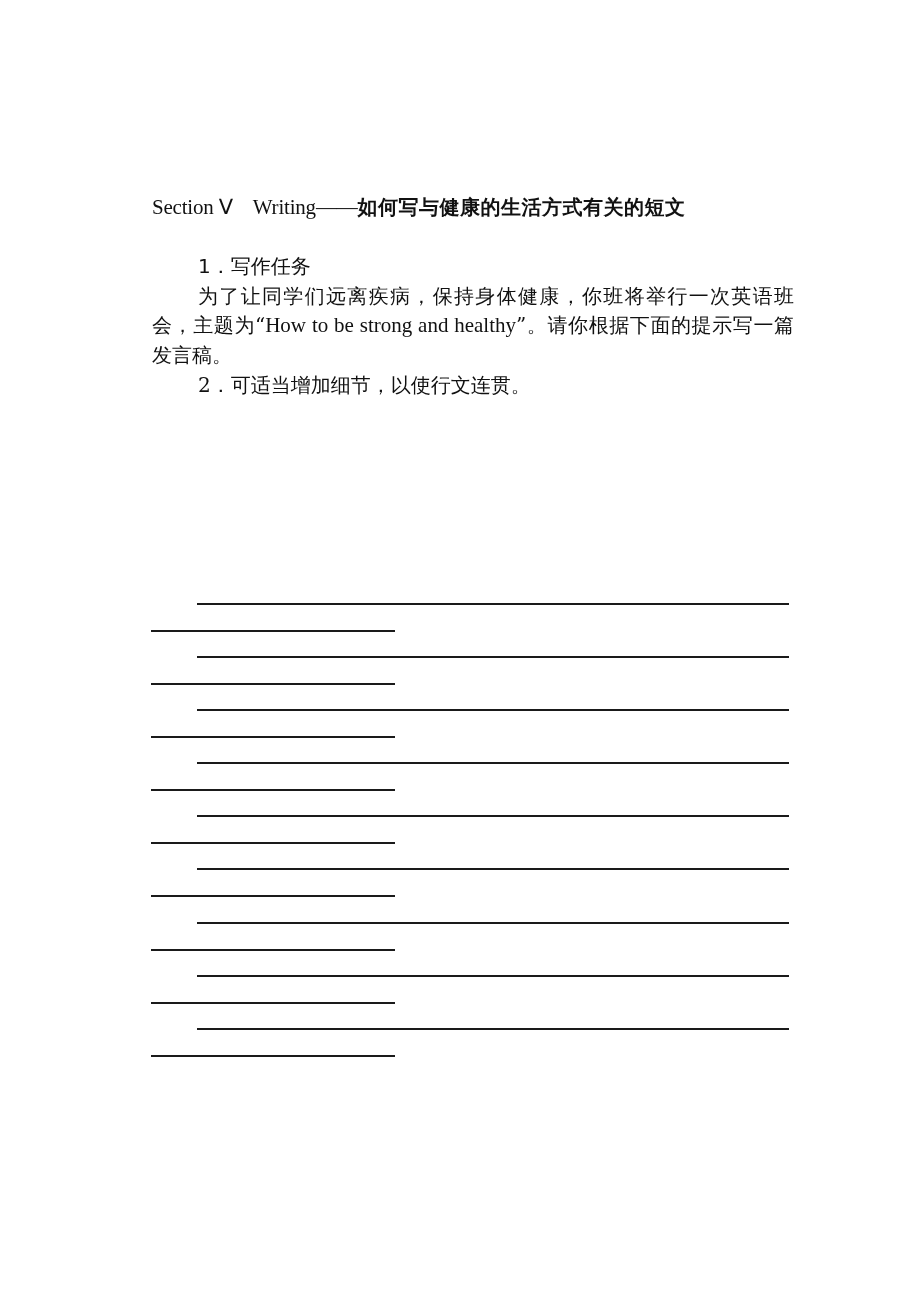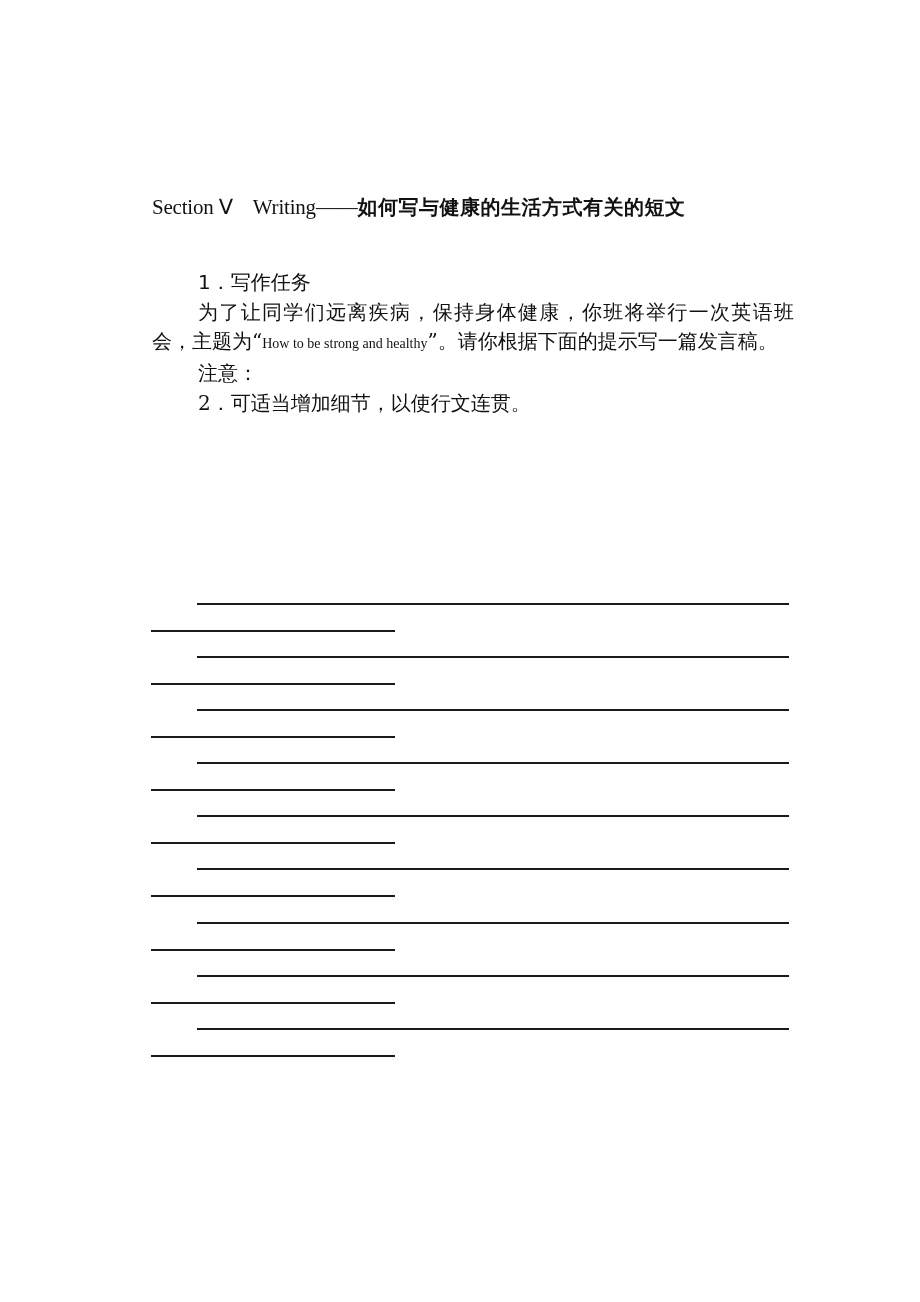--- a/index.html
+++ b/index.html
@@ -3,42 +3,41 @@
 <meta charset="utf-8">
 <style>
   html, body { margin: 0; padding: 0; background: #ffffff; }
   body { width: 920px; height: 1302px; position: relative; overflow: hidden;
          font-family: "DejaVu Serif", "Liberation Serif", serif; color: #111; }
   .page { position: absolute; left: 12px; top: 0; width: 920px; height: 1302px; }
   .title { position: absolute; left: 140px; top: 194px; font-size: 21px; white-space: nowrap;
            font-family: "Liberation Serif", serif; letter-spacing: -0.2px; }
   .title .cn { font-family: "DejaVu Sans", sans-serif; font-weight: bold; font-size: 20px; letter-spacing: 0.5px; }
   .title .sp { display: inline-block; width: 20px; }
-  .body { position: absolute; left: 140px; top: 252px; width: 642px; font-size: 20px; line-height: 29.7px; margin-top: 16px; }
+  .body { position: absolute; left: 140px; top: 252px; width: 642px; font-size: 20px; line-height: 29.7px; }
   .p { margin: 0; text-indent: 46px; text-align: justify; text-align-last: left; }
   .p.h { font-family: "DejaVu Sans", sans-serif; }
-  .en { font-family: "Liberation Serif", serif; font-size: 14px; }
+  .en { font-family: "Liberation Serif", serif; font-size: 21px; }
   .lines { position: absolute; left: 0; top: 0; }
   .ln { position: absolute; height: 2px; background: #1a1a1a; }
   .ln.long { left: 185px; width: 592px; }
   .ln.short { left: 139px; width: 244px; }
 </style>
 </head>
 <body>
 
 <div class="page">
 
   <div class="title">
     <span>Section Ⅴ</span><span class="sp"></span><span>Writing——</span><span class="cn">如何写与健康的生活方式有关的短文</span>
   </div>
 
   <div class="body">
     <p class="p h">1．写作任务</p>
     <p class="p"><span>为了让同学们远离疾病，保持身体健康，你班将举行一次英语班会，主题为“</span><span class="en">How to be strong and healthy</span><span>”。请你根据下面的提示写一篇发言稿。</span></p>
-    <p class="p">注意：</p>
     <p class="p">2．可适当增加细节，以使行文连贯。</p>
   </div>
 
   <div class="lines" id="answer-lines">
       <div class="ln long" style="top: 603px;"></div>
       <div class="ln short" style="top: 630px;"></div>
       <div class="ln long" style="top: 656px;"></div>
       <div class="ln short" style="top: 683px;"></div>
       <div class="ln long" style="top: 709px;"></div>
       <div class="ln short" style="top: 736px;"></div>

